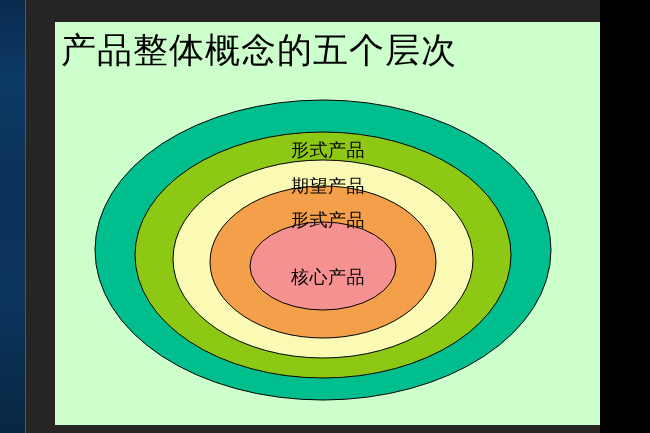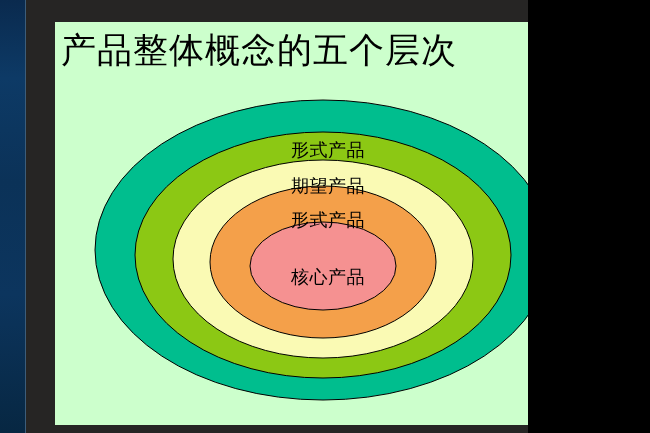--- a/index.html
+++ b/index.html
@@ -10,21 +10,21 @@
   }
   body {
     width: 650px;
     height: 433px;
     overflow: hidden;
     font-family: "Liberation Serif", "DejaVu Serif", serif;
   }
 
   #stage {
     position: relative;
-    width: 528px;
+    width: 600px;
     height: 433px;
     overflow: hidden;
     background: #6d28d9;
   }
 
   
   .left-strip {
     position: absolute;
     left: 0;
     top: 0;

